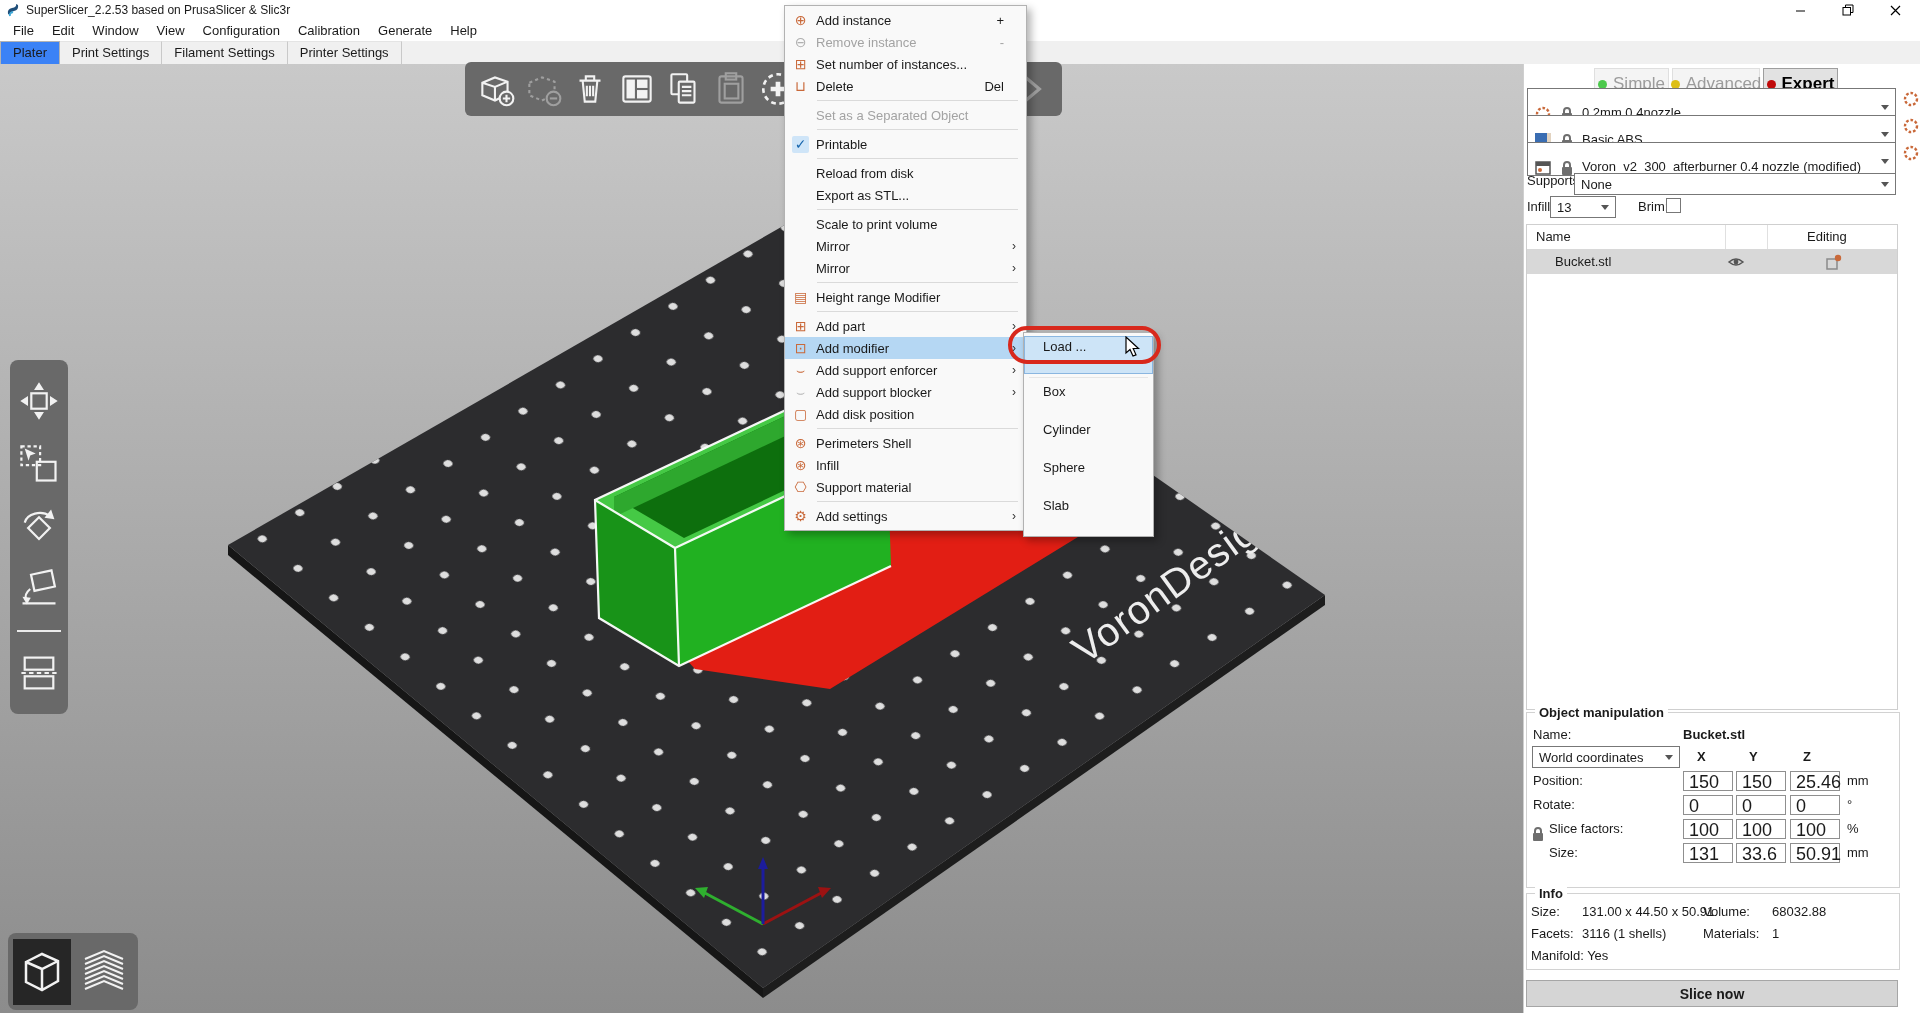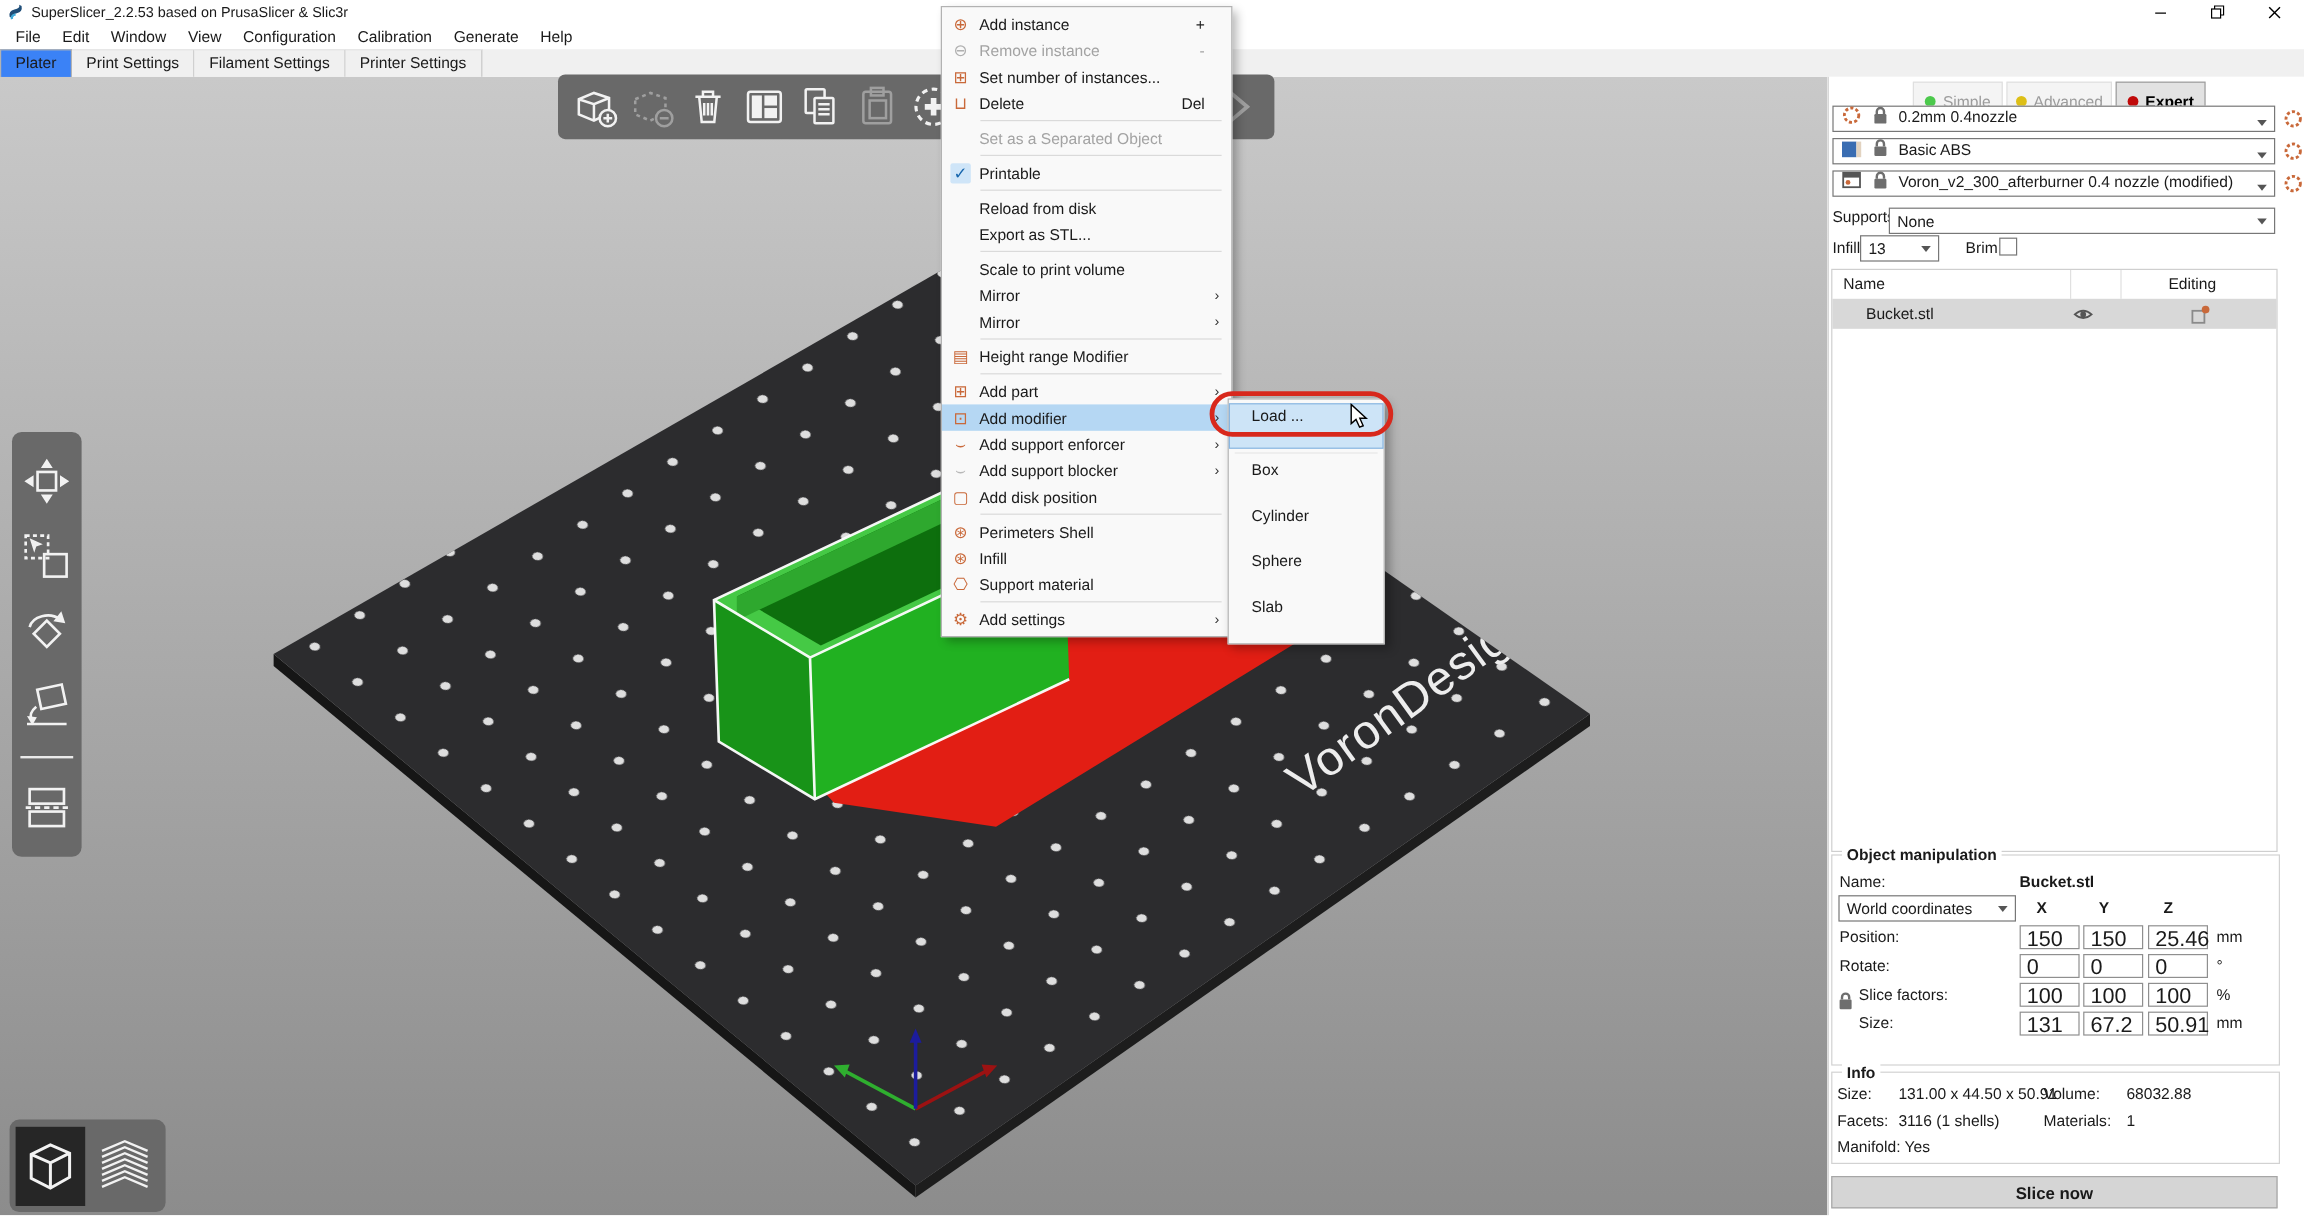--- a/index.html
+++ b/index.html
@@ -74,28 +74,28 @@
   .sm-sep{height:1px;background:#e6e6e6;margin:3px 5px;}
 
   #red-annotation{position:absolute;left:1008px;top:326px;width:153px;height:38px;
                   border:4px solid #d8281c;border-radius:19px;z-index:12;box-sizing:border-box;}
   #cursor{position:absolute;left:1125px;top:336px;z-index:13;}
 
   
   #right-panel{position:absolute;left:1523px;top:64px;width:397px;height:949px;background:#ffffff;
                border-left:1px solid #cfcfcf;font-size:13px;box-sizing:border-box;}
   .mode{position:absolute;top:4px;height:32px;display:flex;align-items:center;justify-content:center;
-        gap:6px;font-size:13px;box-sizing:border-box;}
+        gap:6px;font-size:17px;box-sizing:border-box;}
   #mode-simple{left:70px;width:75px;color:#9c9c9c;background:#f4f4f4;border:1px solid #dfdfdf;}
   #mode-advanced{left:148px;width:88px;color:#9c9c9c;background:#f4f4f4;border:1px solid #dfdfdf;}
   #mode-expert{left:239px;width:75px;color:#000;font-weight:bold;background:#e2e2e2;border:1px solid #9e9e9e;}
   .mode-dot{width:9px;height:9px;border-radius:50%;flex:none;}
 
   .preset{position:absolute;left:3px;width:369px;height:22px;border:1px solid #777;background:#fff;
-          display:flex;align-items:flex-end;gap:6px;padding:4px 6px;box-sizing:border-box;}
+          display:flex;align-items:flex-start;gap:6px;padding:16px 6px;box-sizing:border-box;}
   .preset-gear-btn{position:absolute;left:378px;width:18px;height:18px;}
   .chev{width:0;height:0;border-left:4px solid transparent;border-right:4px solid transparent;
         border-top:5px solid #555;margin-left:auto;flex:none;}
   .combo{border:1px solid #777;background:#fff;display:flex;align-items:center;
          padding:0 6px;box-sizing:border-box;position:absolute;height:22px;}
   .rp-label{position:absolute;white-space:nowrap;}
 
   #object-list{position:absolute;left:2px;top:160px;width:372px;height:486px;border:1px solid #cfcfcf;
                background:#fff;box-sizing:border-box;}
   #list-header{position:absolute;left:0;top:0;width:100%;height:24px;}
@@ -549,21 +549,21 @@
           <div class="num-field" style="left: 209px; top: 82px;">0</div>
           <div class="num-field" style="left: 263px; top: 82px;">0</div>
           <span class="unit" style="left: 320px; top: 84px;">°</span>
           <span class="rp-label" style="left: 22px; top: 108px;">Slice factors:</span>
           <div class="num-field" style="left: 156px; top: 106px;">100</div>
           <div class="num-field" style="left: 209px; top: 106px;">100</div>
           <div class="num-field" style="left: 263px; top: 106px;">100</div>
           <span class="unit" style="left: 320px; top: 108px;">%</span>
           <span class="rp-label" style="left: 22px; top: 132px;">Size:</span>
           <div class="num-field" style="left: 156px; top: 130px;">131</div>
-          <div class="num-field" style="left: 209px; top: 130px;">67.2</div>
+          <div class="num-field" style="left: 209px; top: 130px;">33.6</div>
           <div class="num-field" style="left: 263px; top: 130px;">50.91</div>
           <span class="unit" style="left: 320px; top: 132px;">mm</span>
         </div>
     </div>
 
     <div class="fieldset" id="info-box">
       <span class="legend">Info</span>
       <span class="rp-label" style="left:4px;top:10px">Size:</span>
       <span class="rp-label" style="left:55px;top:10px">131.00 x 44.50 x 50.91</span>
       <span class="rp-label" style="left:176px;top:10px">Volume:</span>

